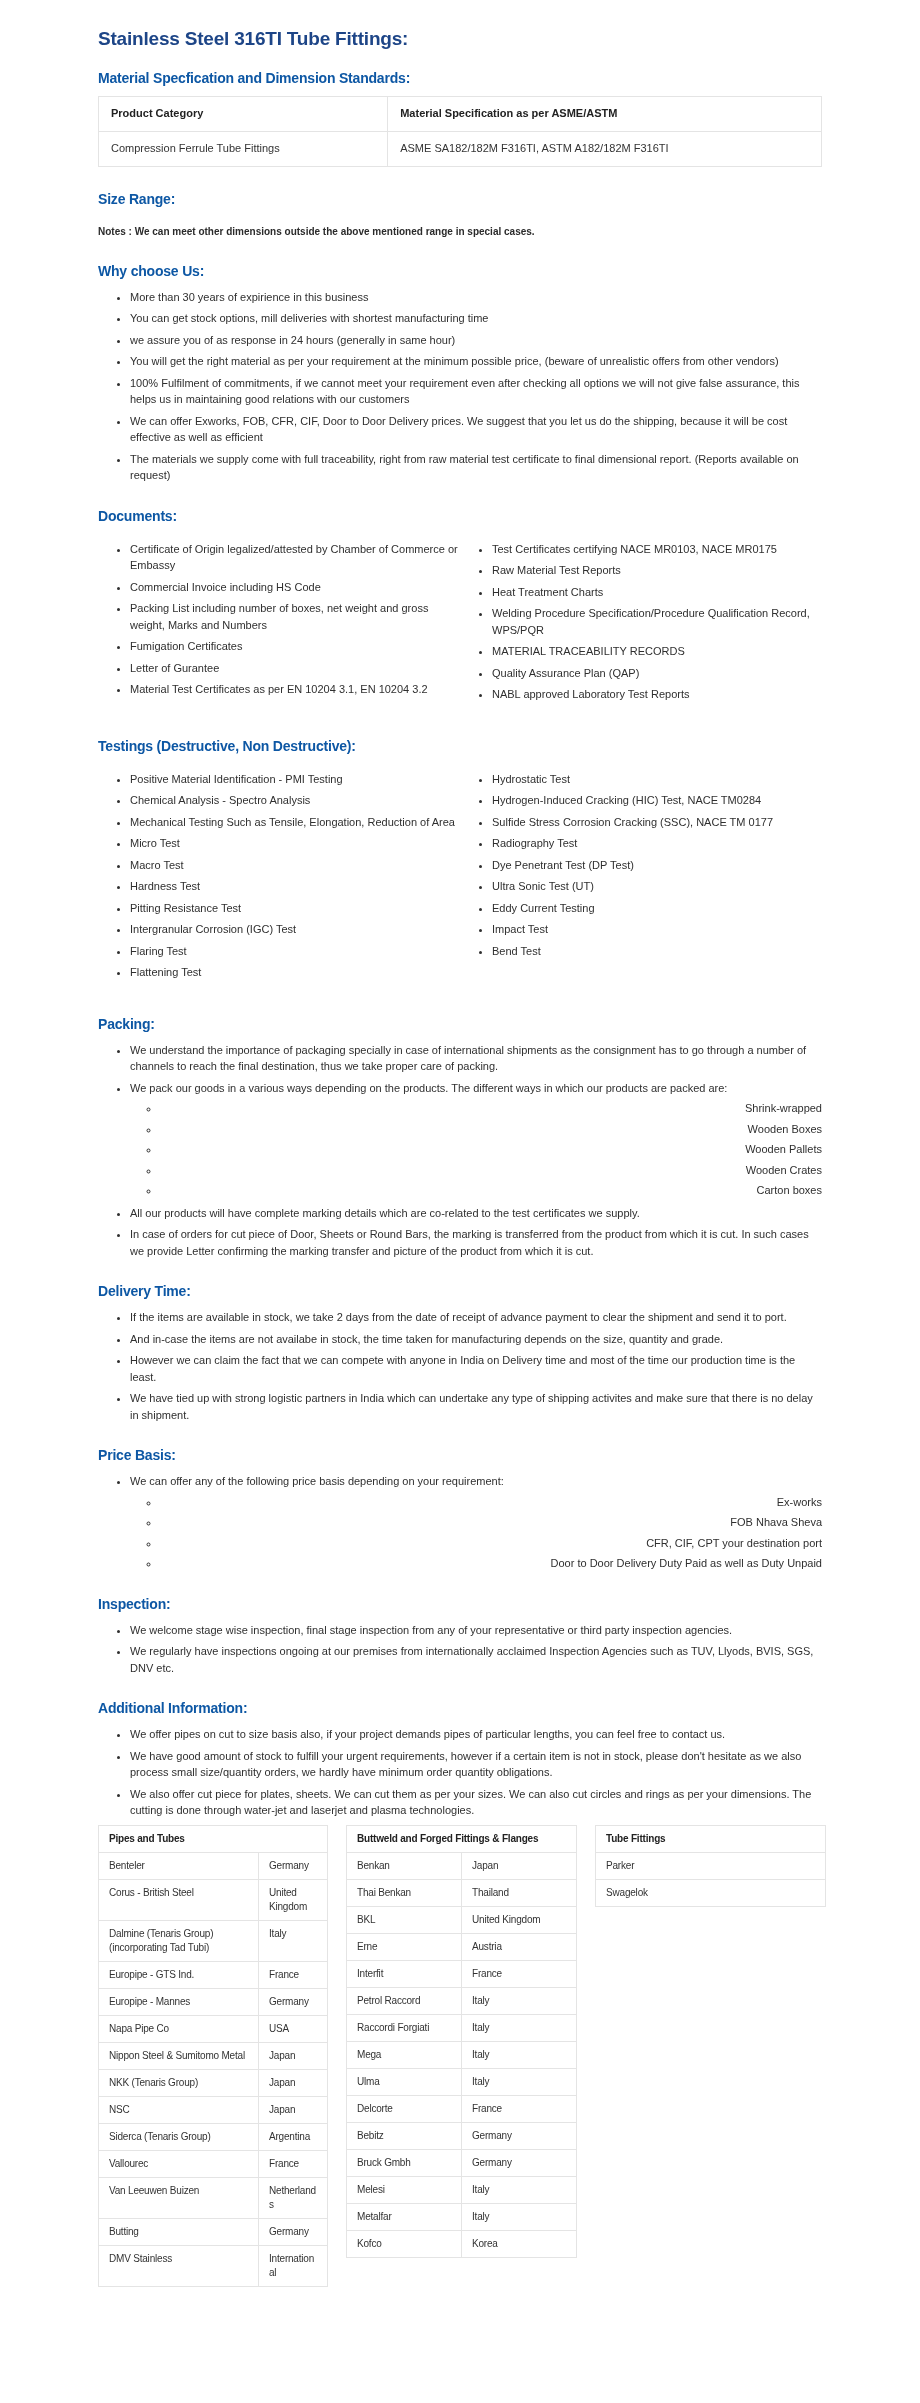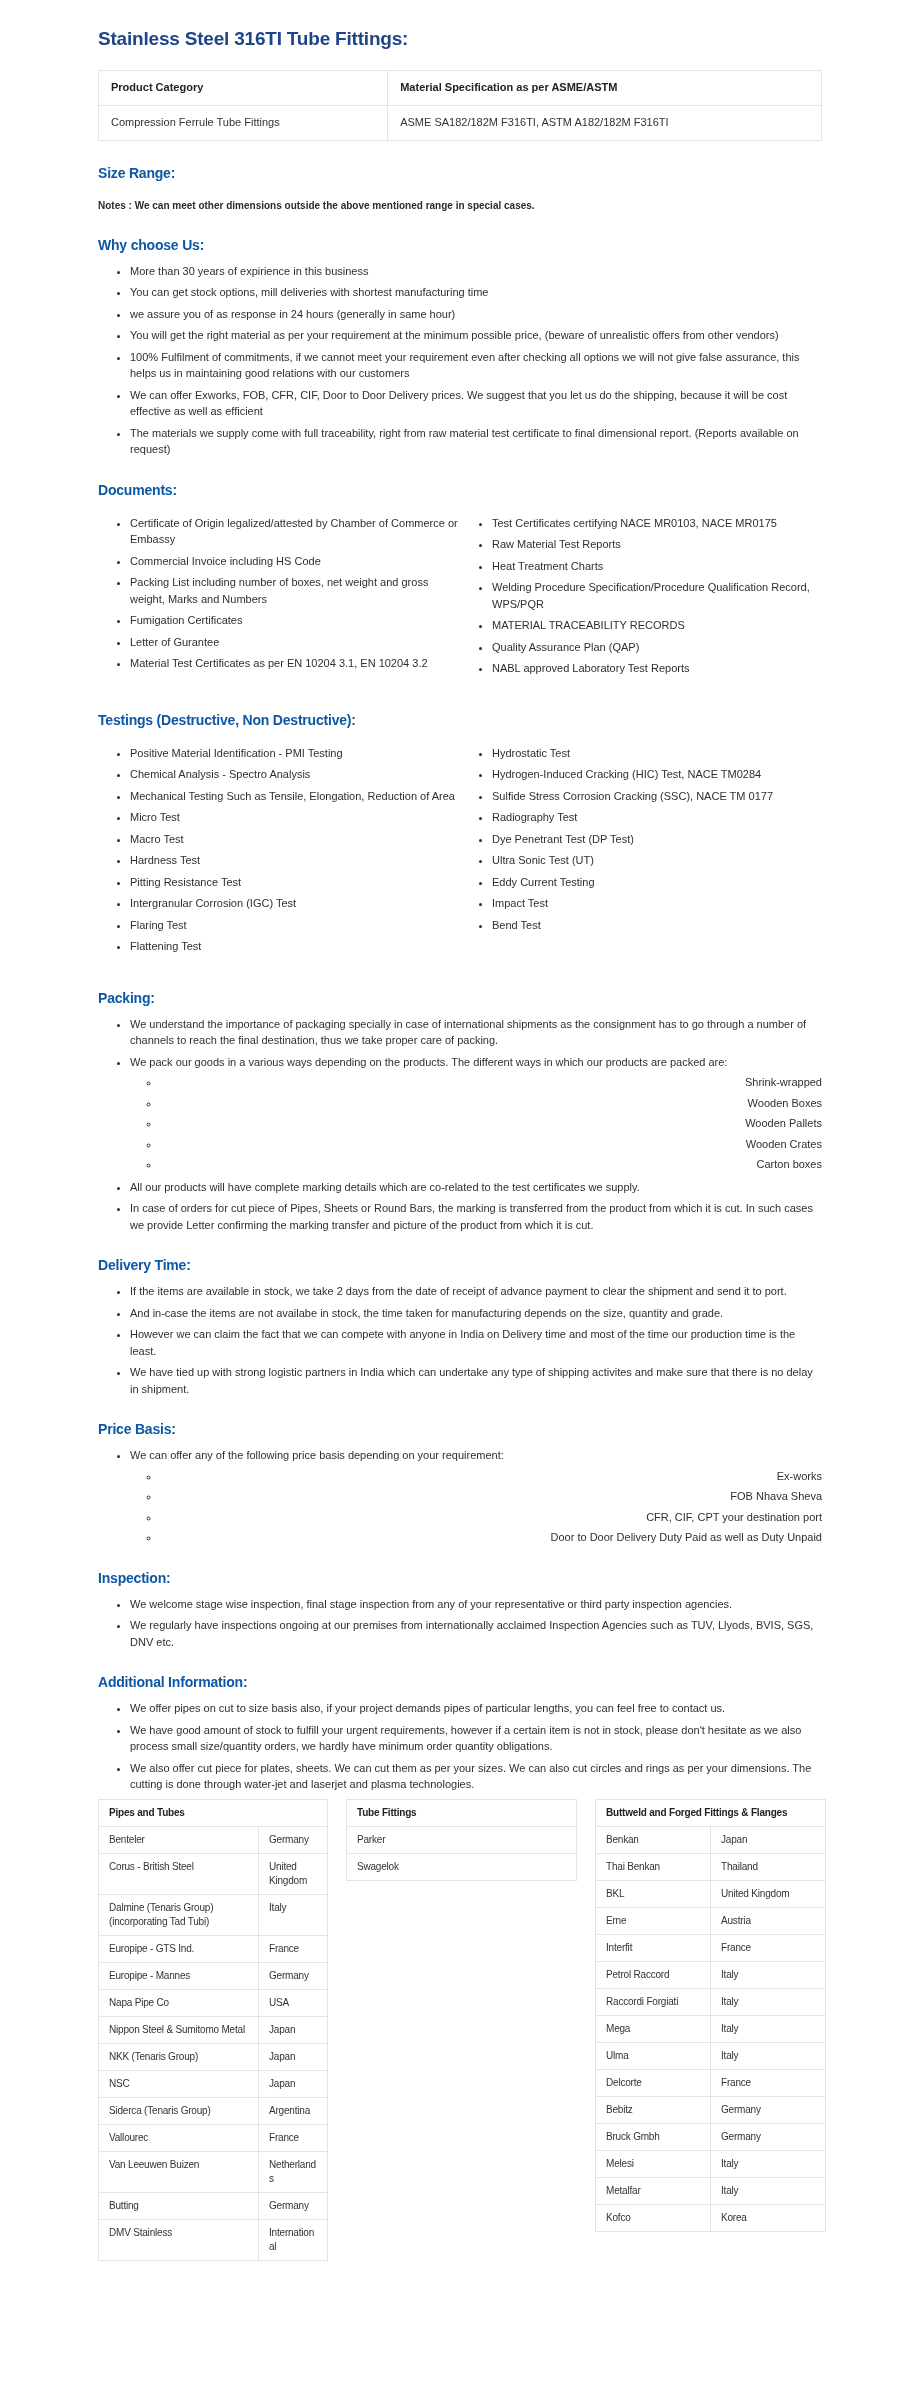--- a/index.html
+++ b/index.html
@@ -56,20 +56,21 @@
   }
   table.mfg th{font-weight:bold;color:#222;}
 </style>
 </head>
 <body>
 
 <div class="page">
 
   <h1>Stainless Steel 316TI Tube Fittings:</h1>
 
+  <h2>Material Specfication and Dimension Standards:</h2>
   <table class="grid">
     <colgroup>
         <col style="width:40%">
         <col style="width:60%">
       </colgroup>
     <thead>
         <tr>
           <th>Product Category</th>
           <th>Material Specification as per ASME/ASTM</th>
         </tr>
@@ -152,21 +153,21 @@
           <li>Shrink-wrapped</li>
           <li>Wooden Boxes</li>
           <li>Wooden Pallets</li>
           <li>Wooden Crates</li>
           <li>Carton boxes</li>
         </ul></li>
     </ul>
 
   <ul class="bullets">
       <li>All our products will have complete marking details which are co-related to the test certificates we supply.</li>
-      <li>In case of orders for cut piece of Pipes, Sheets or Round Bars, the marking is transferred from the product from which it is cut. In such cases we provide Letter confirming the marking transfer and picture of the product from which it is cut.</li>
+      <li>In case of orders for cut piece of Door, Sheets or Round Bars, the marking is transferred from the product from which it is cut. In such cases we provide Letter confirming the marking transfer and picture of the product from which it is cut.</li>
     </ul>
 
   <h2>Delivery Time:</h2>
   <ul class="bullets">
       <li>If the items are available in stock, we take 2 days from the date of receipt of advance payment to clear the shipment and send it to port.</li>
       <li>And in-case the items are not availabe in stock, the time taken for manufacturing depends on the size, quantity and grade.</li>
       <li>However we can claim the fact that we can compete with anyone in India on Delivery time and most of the time our production time is the least.</li>
       <li>We have tied up with strong logistic partners in India which can undertake any type of shipping activites and make sure that there is no delay in shipment.</li>
     </ul>
 
@@ -253,38 +254,20 @@
             <td>Van Leeuwen Buizen</td>
             <td>Netherlands</td>
           </tr>
           <tr>
             <td>Butting</td>
             <td>Germany</td>
           </tr>
           <tr>
             <td>DMV Stainless</td>
             <td>International</td>
-          </tr>
-        </tbody>
-    </table>
-    <table class="mfg" style="width:230px">
-      <colgroup>
-          <col style="width:230px">
-        </colgroup>
-      <thead>
-          <tr>
-        <th>Tube Fittings</th>
-      </tr>
-        </thead>
-      <tbody>
-          <tr>
-            <td>Parker</td>
-          </tr>
-          <tr>
-            <td>Swagelok</td>
           </tr>
         </tbody>
     </table>
     <table class="mfg" style="width:230px">
       <colgroup>
           <col style="width:115px">
           <col style="width:115px">
         </colgroup>
       <thead>
           <tr>
@@ -347,15 +330,33 @@
           <tr>
             <td>Metalfar</td>
             <td>Italy</td>
           </tr>
           <tr>
             <td>Kofco</td>
             <td>Korea</td>
           </tr>
         </tbody>
     </table>
+    <table class="mfg" style="width:230px">
+      <colgroup>
+          <col style="width:230px">
+        </colgroup>
+      <thead>
+          <tr>
+        <th>Tube Fittings</th>
+      </tr>
+        </thead>
+      <tbody>
+          <tr>
+            <td>Parker</td>
+          </tr>
+          <tr>
+            <td>Swagelok</td>
+          </tr>
+        </tbody>
+    </table>
   </div>
 
 </div>
 
 </body></html>

